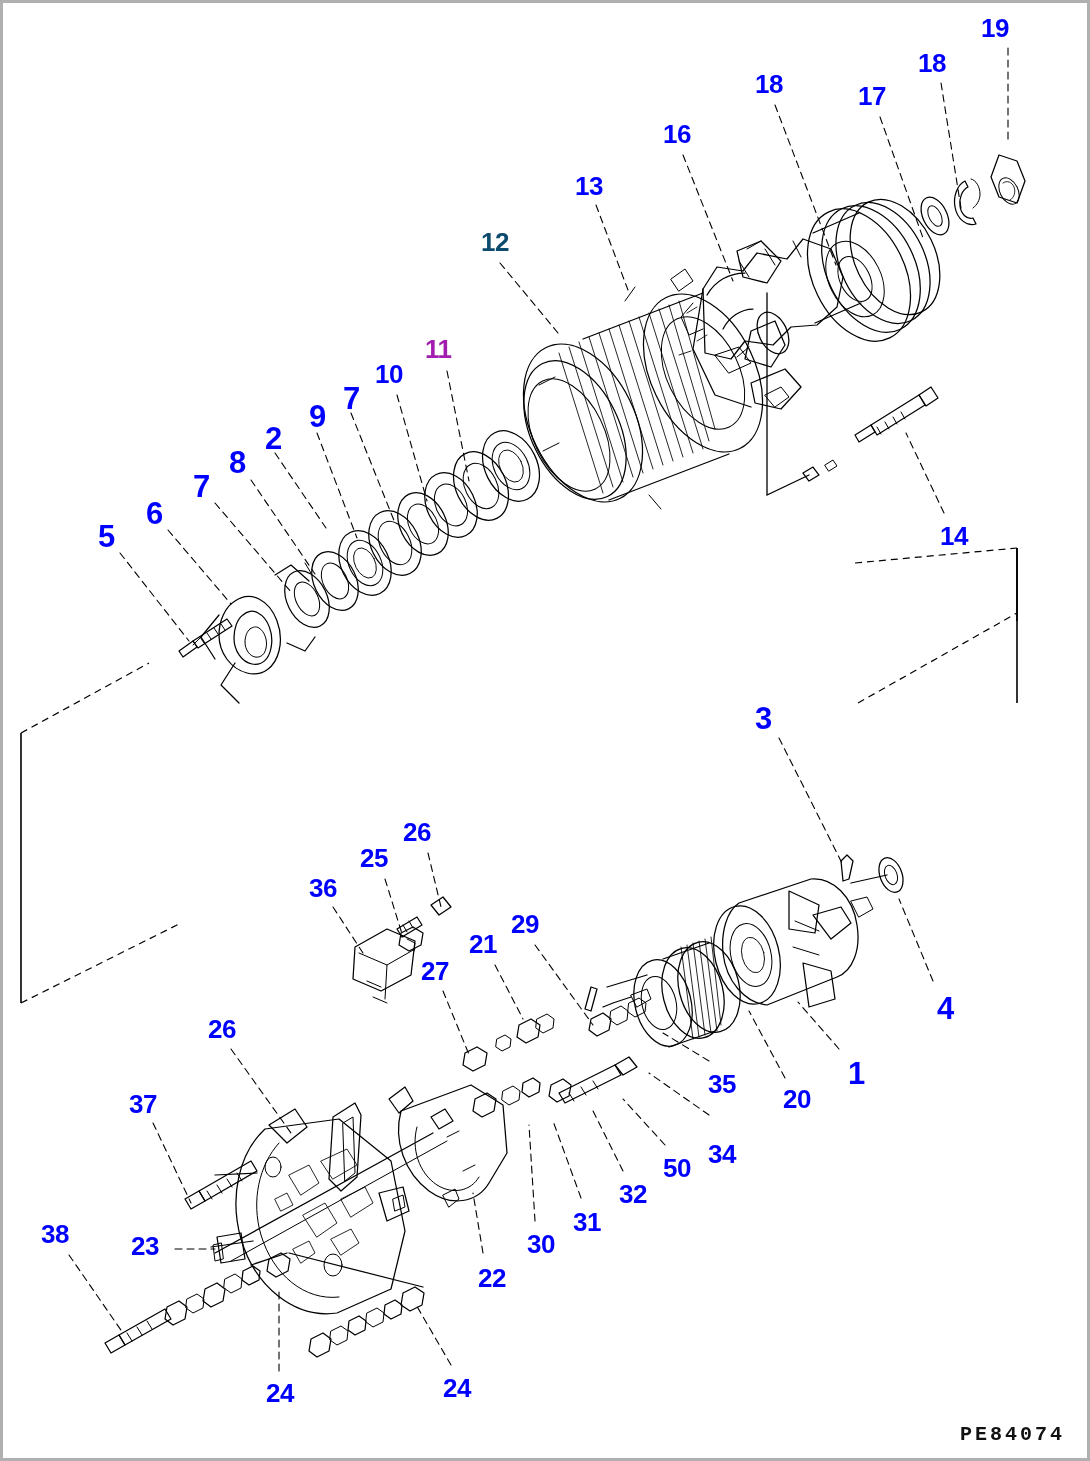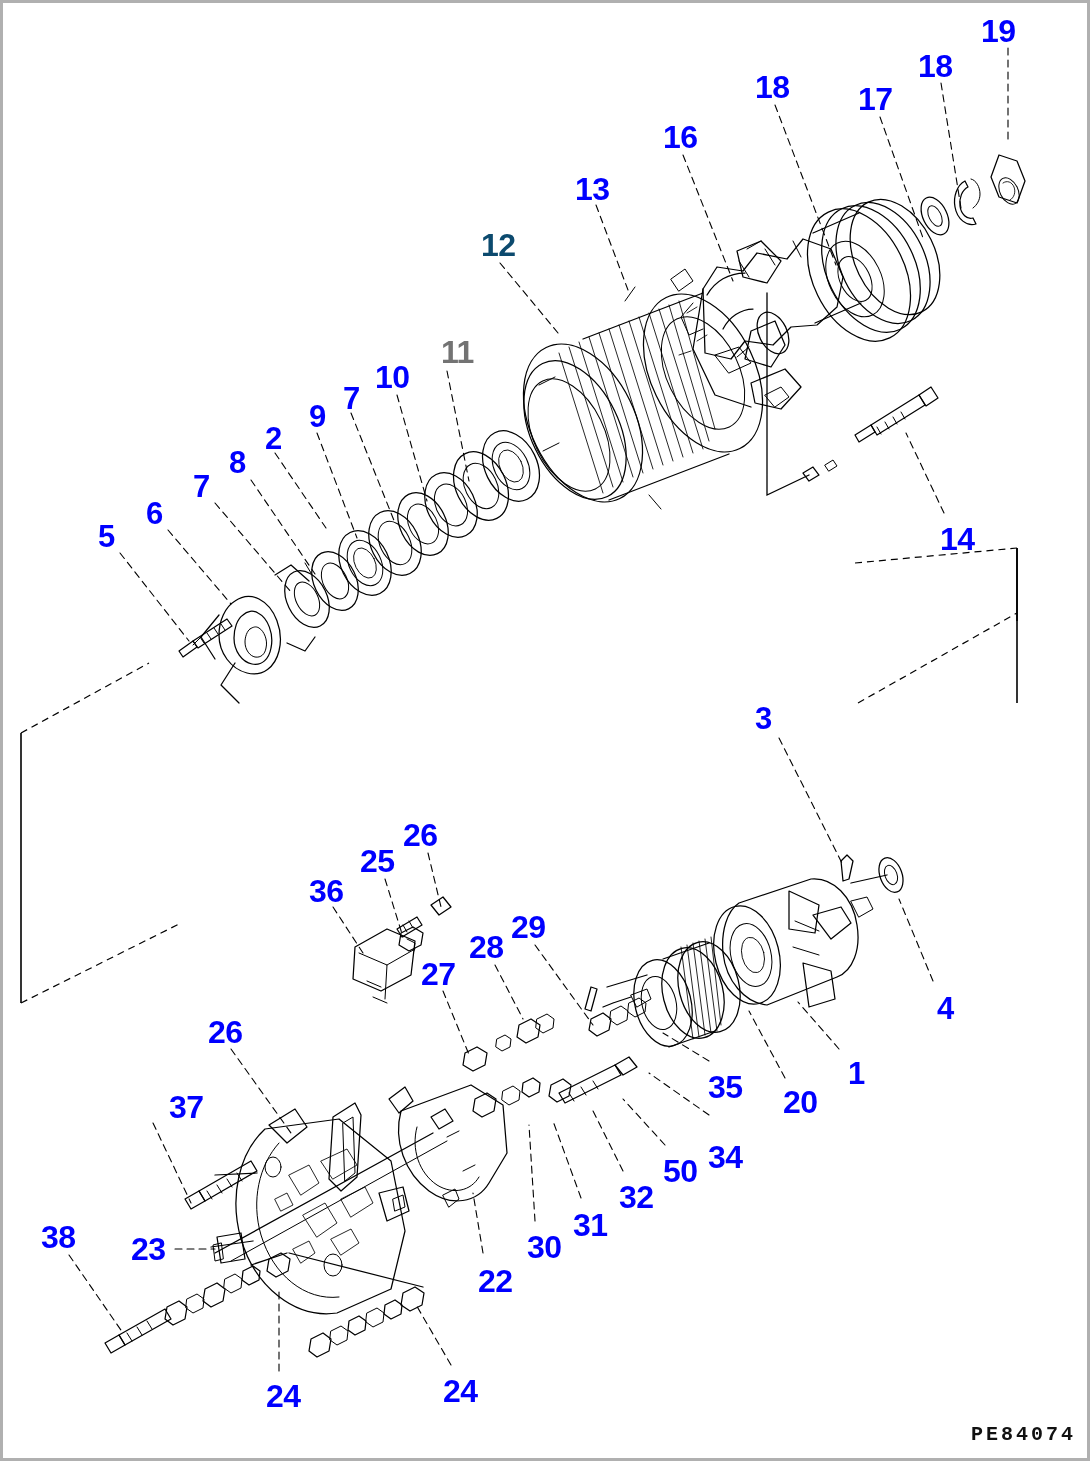--- a/index.html
+++ b/index.html
@@ -4,22 +4,22 @@
 <style>
   html,body{margin:0;padding:0;background:#fff;}
   body{font-family:"Liberation Sans",sans-serif;}
   #page{position:relative;width:1090px;height:1461px;background:#ffffff;
         border:3px solid #b0b0b0;box-sizing:border-box;overflow:hidden;}
   #stage{position:absolute;inset:0;}
   svg.layer{position:absolute;left:0;top:0;width:1090px;height:1461px;overflow:visible;}
   .cal{position:absolute;color:#0000ff;font-weight:bold;font-size:31px;
        font-family:"Liberation Sans",sans-serif;line-height:1;letter-spacing:-0.5px;
        white-space:nowrap;user-select:none;}
-  .cal.big{font-size:32px;}
-  #dwgno{position:absolute;right:11px;bottom:12px;color:#111;
+  .cal.big{font-size:26px;}
+  #dwgno{position:absolute;right:22px;bottom:12px;color:#111;
          font-family:"Liberation Mono",monospace;font-size:20px;font-weight:bold;
          letter-spacing:3px;white-space:nowrap;margin-top:48px;}
   .art{fill:none;stroke:#000;stroke-width:1.25;stroke-linecap:round;stroke-linejoin:round;}
   .art.thin{stroke-width:1;}
   .art.hair{stroke-width:0.85;}
   .lead{fill:none;stroke:#000;stroke-width:1.1;stroke-dasharray:7 5;stroke-linecap:round;}
   .leadsolid{fill:none;stroke:#000;stroke-width:1.3;stroke-linecap:round;}
   .panel{fill:none;stroke:#000;stroke-width:1.2;stroke-dasharray:7 5;}
   .panel.solid{stroke-dasharray:none;stroke-width:1.6;}
 </style>
@@ -328,47 +328,47 @@
         <div class="cal" style="left: 262px; top: 420px; color: rgb(0, 0, 255);">2</div>
         <div class="cal" style="left: 752px; top: 700px; color: rgb(0, 0, 255);">3</div>
         <div class="cal" style="left: 934px; top: 990px; color: rgb(0, 0, 255);">4</div>
         <div class="cal" style="left: 95px; top: 518px; color: rgb(0, 0, 255);">5</div>
         <div class="cal" style="left: 143px; top: 495px; color: rgb(0, 0, 255);">6</div>
         <div class="cal" style="left: 190px; top: 468px; color: rgb(0, 0, 255);">7</div>
         <div class="cal" style="left: 226px; top: 444px; color: rgb(0, 0, 255);">8</div>
         <div class="cal" style="left: 306px; top: 398px; color: rgb(0, 0, 255);">9</div>
         <div class="cal" style="left: 340px; top: 380px; color: rgb(0, 0, 255);">7</div>
         <div class="cal big" style="left: 372px; top: 358px; color: rgb(0, 0, 255);">10</div>
-        <div class="cal big" style="left: 438px; top: 333px; color: #737373;">11</div>
+        <div class="cal big" style="left: 422px; top: 333px; color: #a21caf;">11</div>
         <div class="cal big" style="left: 478px; top: 226px; color: #0c4a6e;">12</div>
         <div class="cal big" style="left: 572px; top: 170px; color: rgb(0, 0, 255);">13</div>
         <div class="cal big" style="left: 937px; top: 520px; color: rgb(0, 0, 255);">14</div>
         <div class="cal big" style="left: 752px; top: 68px; color: rgb(0, 0, 255);">18</div>
         <div class="cal big" style="left: 660px; top: 118px; color: rgb(0, 0, 255);">16</div>
         <div class="cal big" style="left: 855px; top: 80px; color: rgb(0, 0, 255);">17</div>
         <div class="cal big" style="left: 915px; top: 47px; color: rgb(0, 0, 255);">18</div>
         <div class="cal big" style="left: 978px; top: 12px; color: rgb(0, 0, 255);">19</div>
         <div class="cal big" style="left: 780px; top: 1083px; color: rgb(0, 0, 255);">20</div>
         <div class="cal big" style="left: 205px; top: 1013px; color: rgb(0, 0, 255);">26</div>
         <div class="cal big" style="left: 475px; top: 1262px; color: rgb(0, 0, 255);">22</div>
         <div class="cal big" style="left: 128px; top: 1230px; color: rgb(0, 0, 255);">23</div>
         <div class="cal big" style="left: 263px; top: 1377px; color: rgb(0, 0, 255);">24</div>
         <div class="cal big" style="left: 440px; top: 1372px; color: rgb(0, 0, 255);">24</div>
         <div class="cal big" style="left: 357px; top: 842px; color: rgb(0, 0, 255);">25</div>
         <div class="cal big" style="left: 400px; top: 816px; color: rgb(0, 0, 255);">26</div>
         <div class="cal big" style="left: 418px; top: 955px; color: rgb(0, 0, 255);">27</div>
-        <div class="cal big" style="left: 466px; top: 928px; color: rgb(0, 0, 255);">28</div>
+        <div class="cal big" style="left: 466px; top: 928px; color: rgb(0, 0, 255);">21</div>
         <div class="cal big" style="left: 508px; top: 908px; color: rgb(0, 0, 255);">29</div>
         <div class="cal big" style="left: 524px; top: 1228px; color: rgb(0, 0, 255);">30</div>
         <div class="cal big" style="left: 570px; top: 1206px; color: rgb(0, 0, 255);">31</div>
         <div class="cal big" style="left: 616px; top: 1178px; color: rgb(0, 0, 255);">32</div>
         <div class="cal big" style="left: 660px; top: 1152px; color: rgb(0, 0, 255);">50</div>
         <div class="cal big" style="left: 705px; top: 1122px; color: rgb(0, 0, 255); margin-top: 16px;">34</div>
         <div class="cal big" style="left: 705px; top: 1068px; color: rgb(0, 0, 255);">35</div>
         <div class="cal big" style="left: 306px; top: 872px; color: rgb(0, 0, 255);">36</div>
-        <div class="cal big" style="left: 126px; top: 1088px; color: rgb(0, 0, 255); margin-left: 40px;">37</div>
+        <div class="cal big" style="left: 126px; top: 1088px; color: rgb(0, 0, 255);">37</div>
         <div class="cal big" style="left: 38px; top: 1218px; color: rgb(0, 0, 255);">38</div>
       </div>
 
     <div id="dwgno">PE84074</div>
 
   </div>
 </div>
 
 </body></html>

